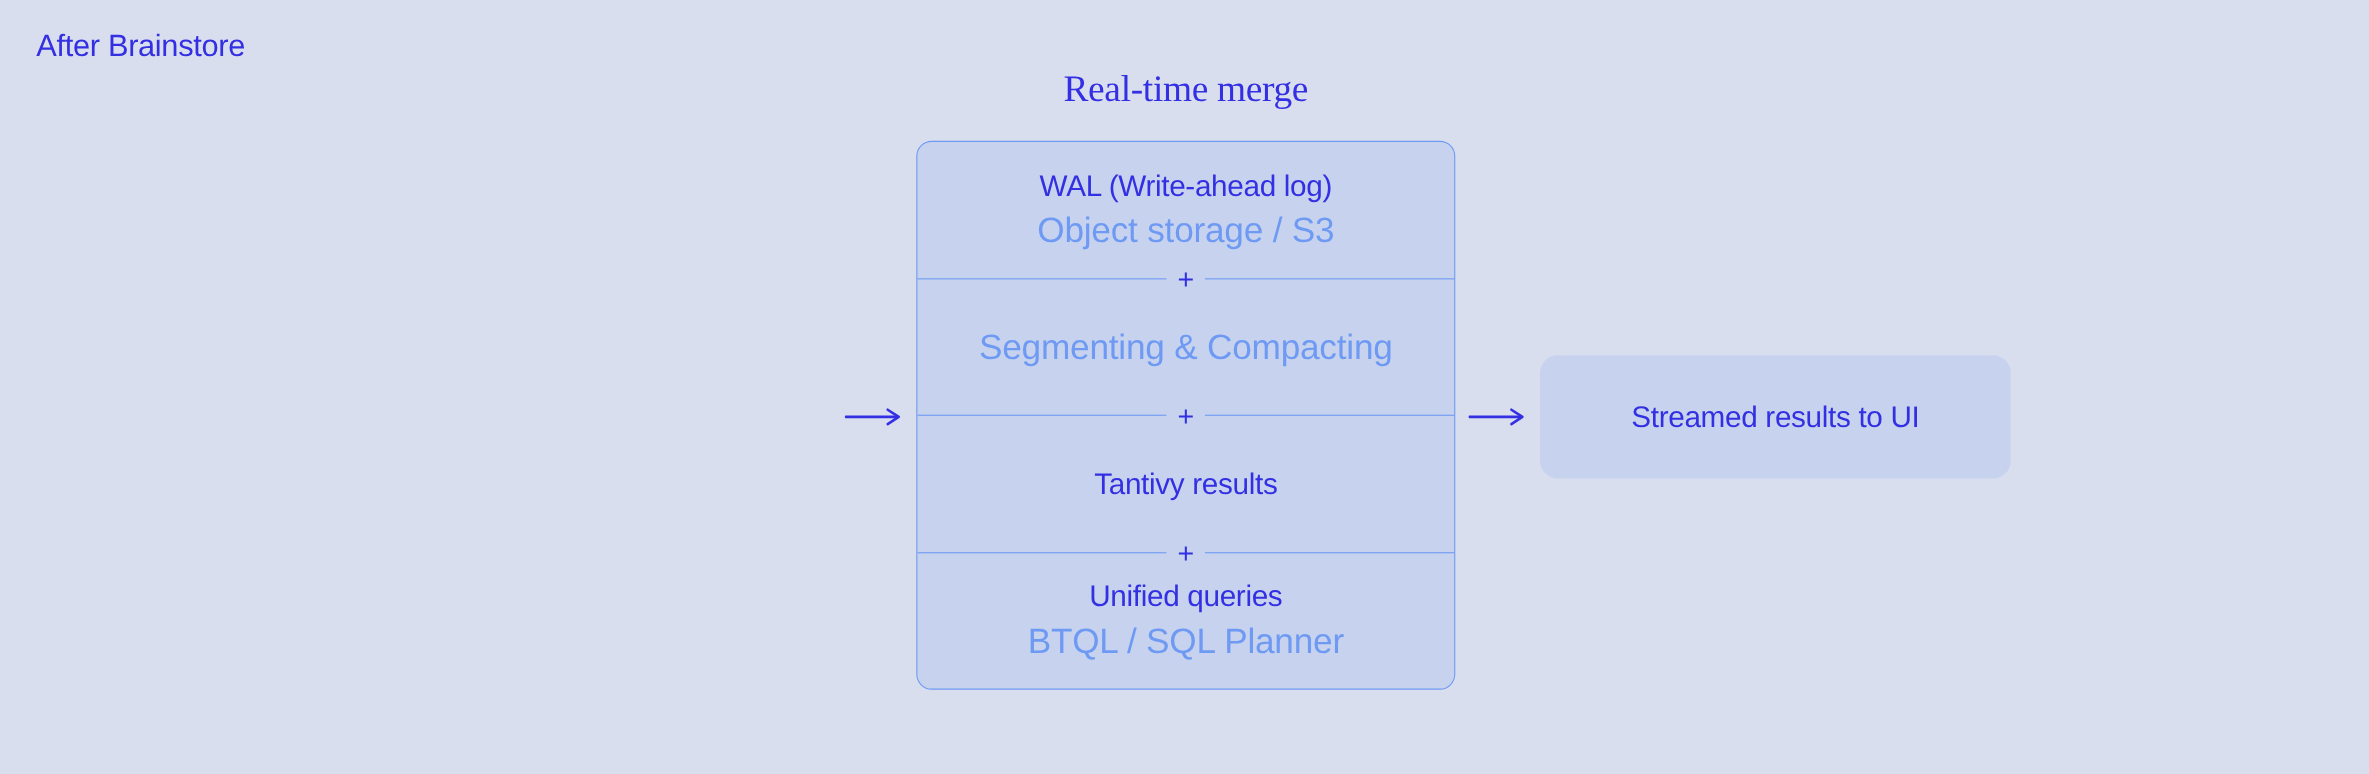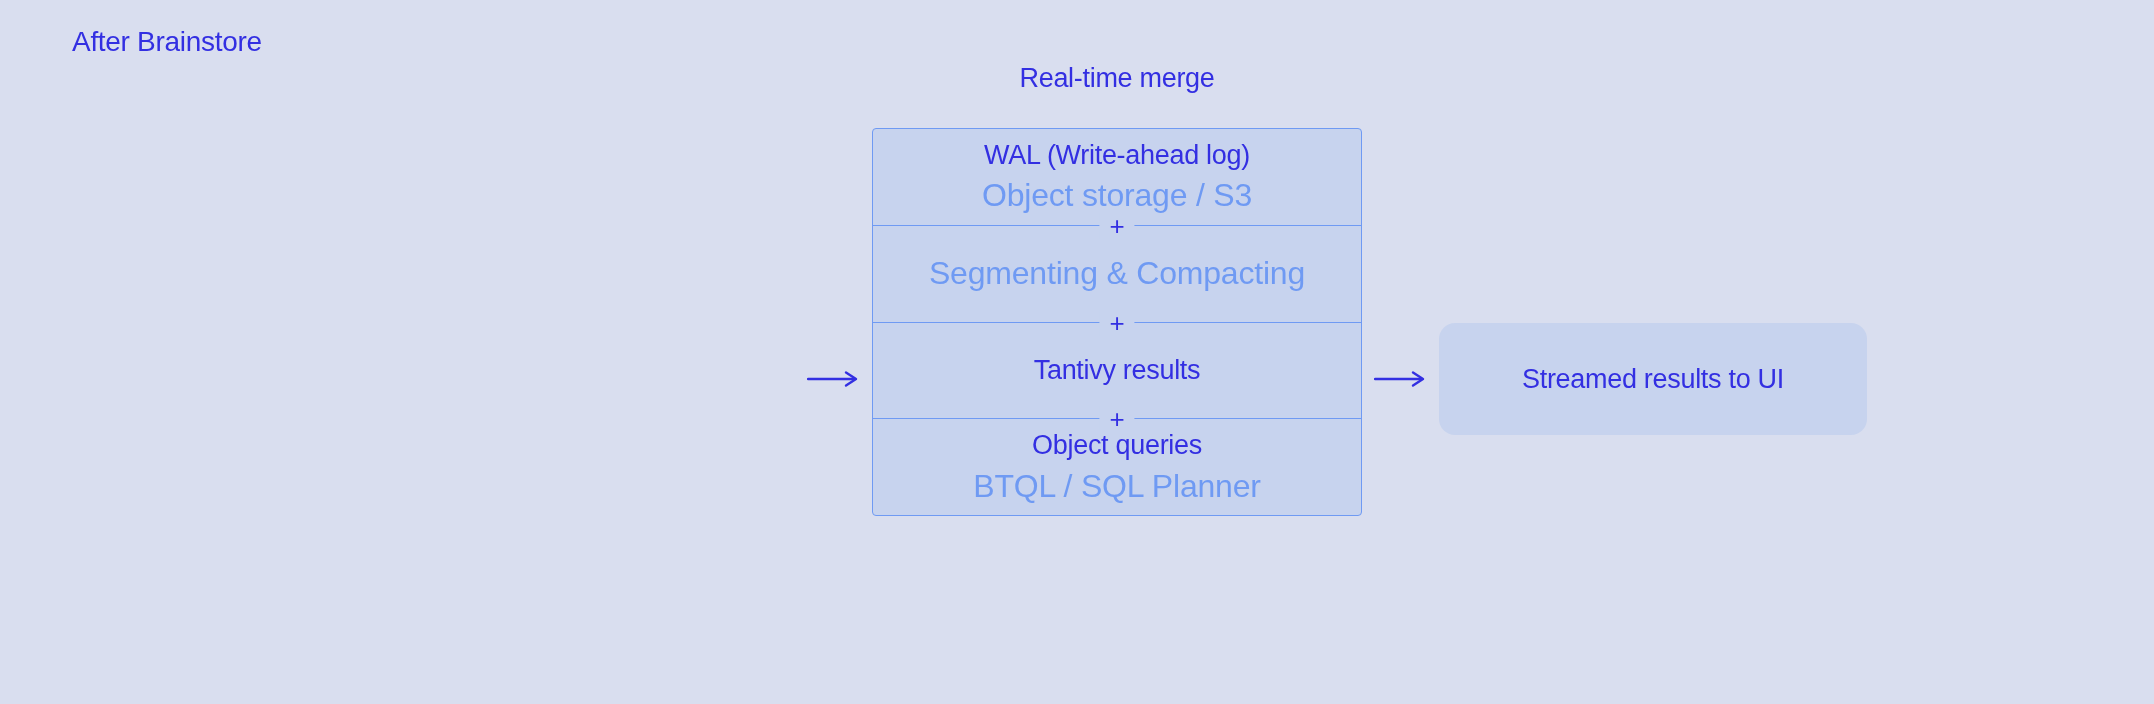--- a/index.html
+++ b/index.html
@@ -10,37 +10,37 @@
     --subtle:#6f9af3;
   }
   *{margin:0;padding:0;box-sizing:border-box;}
   html,body{width:2154px;height:704px;overflow:hidden;}
   body{
     background:var(--bg);
     font-family:"Liberation Sans","DejaVu Sans",sans-serif;
     color:var(--ink);
     position:relative;
   }
-  .page{position:absolute;inset:0;margin-left:39px;}
+  .page{position:absolute;inset:0;}
 
   .heading{
     position:absolute;left:33px;top:26px;
     font-size:28px;letter-spacing:-0.3px;color:var(--ink);
   }
 
   .merge-label{
     position:absolute;left:833px;top:63px;width:490px;
-    text-align:center;font-size:27px;letter-spacing:-0.3px;color:var(--ink);
+    text-align:center;font-size:34px;letter-spacing:-0.3px;color:var(--ink);font-family:Liberation Serif, serif;
   }
 
   .stack{
-    position:absolute;left:833px;top:128px;width:490px;height:388px;
+    position:absolute;left:833px;top:128px;width:490px;height:499px;
     background:var(--node-fill);
     border:1.5px solid var(--line);
-    border-radius:4px;
+    border-radius:14px;
     display:flex;flex-direction:column;
   }
   .layer{
     flex:1 1 0;
     display:flex;flex-direction:column;align-items:center;justify-content:center;
     gap:5px;
   }
   .layer-title{font-size:27px;letter-spacing:-0.3px;color:var(--ink);line-height:1.2;}
   .layer-subtitle{font-size:32px;letter-spacing:-0.2px;color:var(--subtle);line-height:1.2;}
 
@@ -107,21 +107,21 @@
 
     <div class="layer">
       <div class="layer-title">Tantivy results</div>
     </div>
 
     <div class="divider">
       <span class="plus">+</span>
     </div>
 
     <div class="layer">
-      <div class="layer-title">Object queries</div>
+      <div class="layer-title">Unified queries</div>
       <div class="layer-subtitle">BTQL / SQL Planner</div>
     </div>
 
   </div>
 
   <svg class="arrow arrow-right" width="52" height="18" viewBox="0 0 52 18" aria-hidden="true">
     <line x1="1" y1="9" x2="47" y2="9" stroke="currentColor" stroke-width="2.4" stroke-linecap="round"></line>
     <path d="M39 2.5 L49 9 L39 15.5" fill="none" stroke="currentColor" stroke-width="2.4" stroke-linecap="round" stroke-linejoin="round"></path>
   </svg>
 

